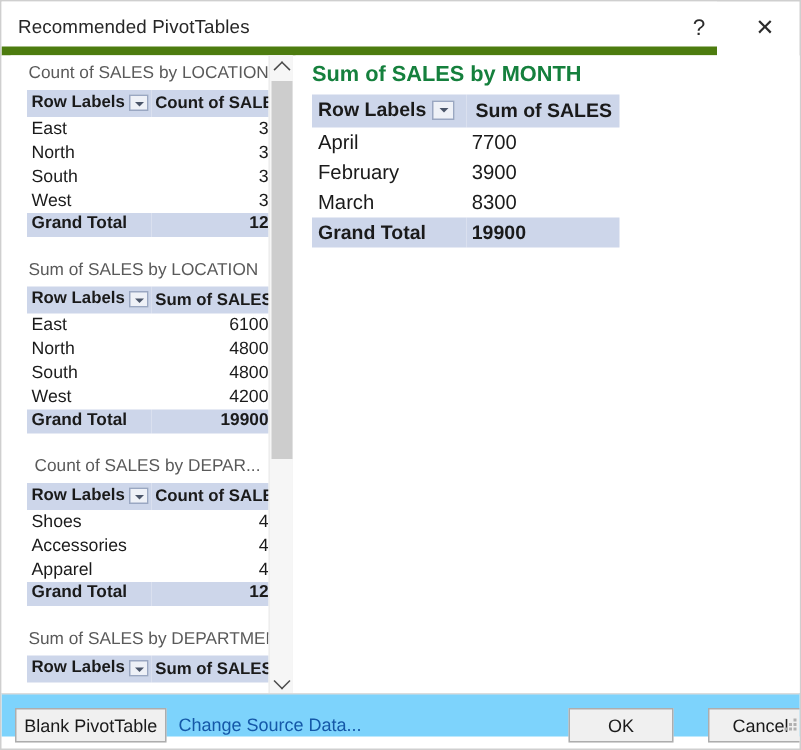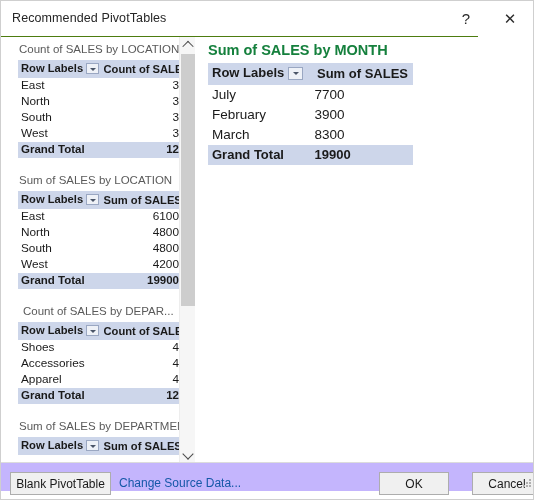--- a/index.html
+++ b/index.html
@@ -21,21 +21,21 @@
     overflow: hidden;
   }
 
   
   #titlebar {
     position: absolute;
     left: 0; top: 0;
     width: 477px;
     height: 36px;
     background: #ffffff;
-    border-bottom: 1px solid #4d7c0f;
+    border-bottom: 6px solid #4d7c0f;
     box-sizing: border-box;
   }
   #title-text {
     position: absolute;
     left: 11px;
     top: 10px;
     font-size: 12.5px;
     color: #262626;
     letter-spacing: 0.1px;
   }
@@ -276,21 +276,21 @@
     border-top: 3.5px solid #4a5568;
   }
 
   
   #footer {
     position: absolute;
     left: 0;
     top: 461px;
     width: 534px;
     height: 29px;
-    background: #c4b5fd;
+    background: #7dd3fc;
     border-top: 1px solid #dcdcdc;
     box-sizing: border-box;
   }
   .std-btn {
     position: absolute;
     background: #f0f0f0;
     border: 1px solid #adadad;
     font-family: "Liberation Sans", sans-serif;
     font-size: 12px;
     color: #1a1a1a;
@@ -486,21 +486,21 @@
       <div id="preview-title">Sum of SALES by MONTH</div>
       <table class="big" id="preview-table">
         <thead>
           <tr>
             <th><span>Row Labels</span><span class="filter-box-lg"></span></th>
             <th class="col-b">Sum of SALES</th>
           </tr>
         </thead>
         <tbody id="preview-body">
             <tr>
-              <td>July</td>
+              <td>April</td>
               <td class="num">7700</td>
             </tr>
             <tr>
               <td>February</td>
               <td class="num">3900</td>
             </tr>
             <tr>
               <td>March</td>
               <td class="num">8300</td>
             </tr>

